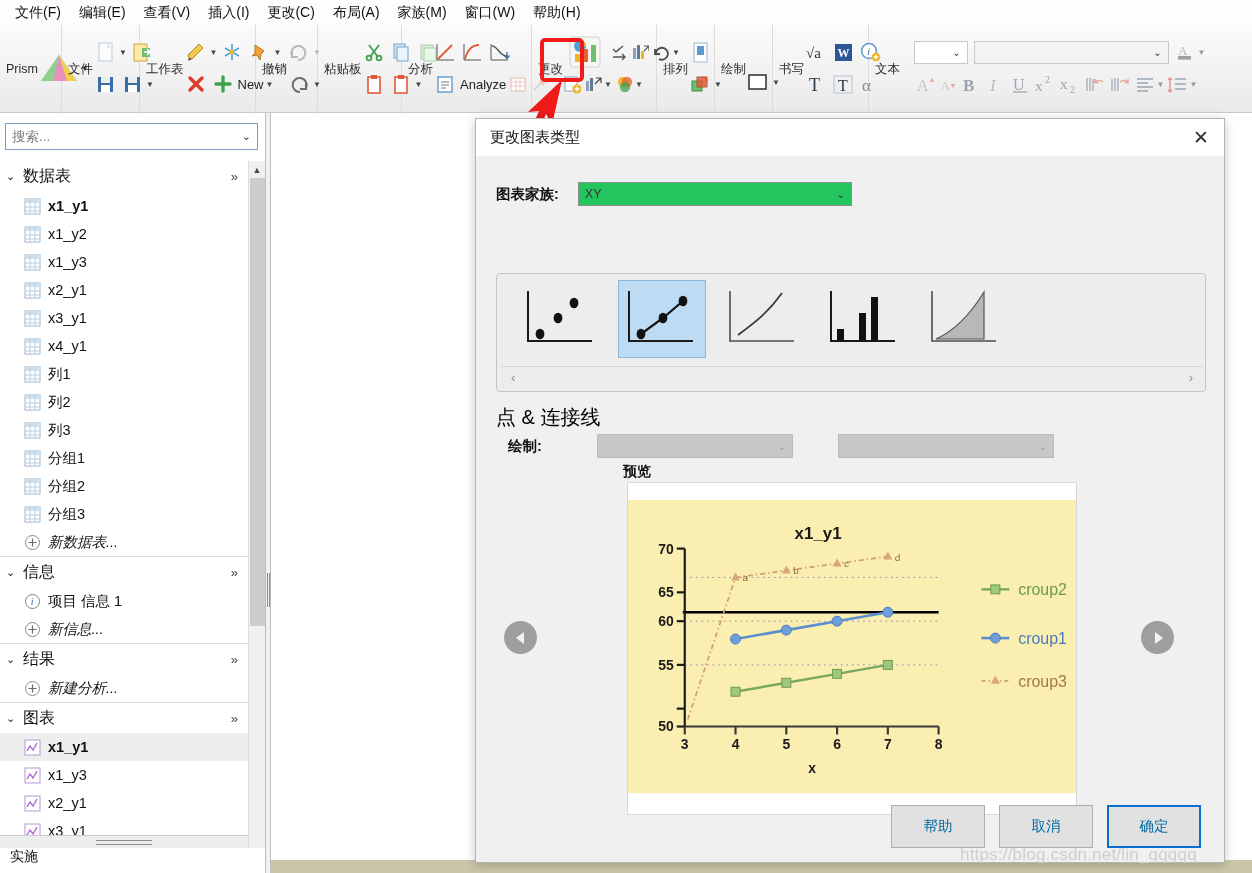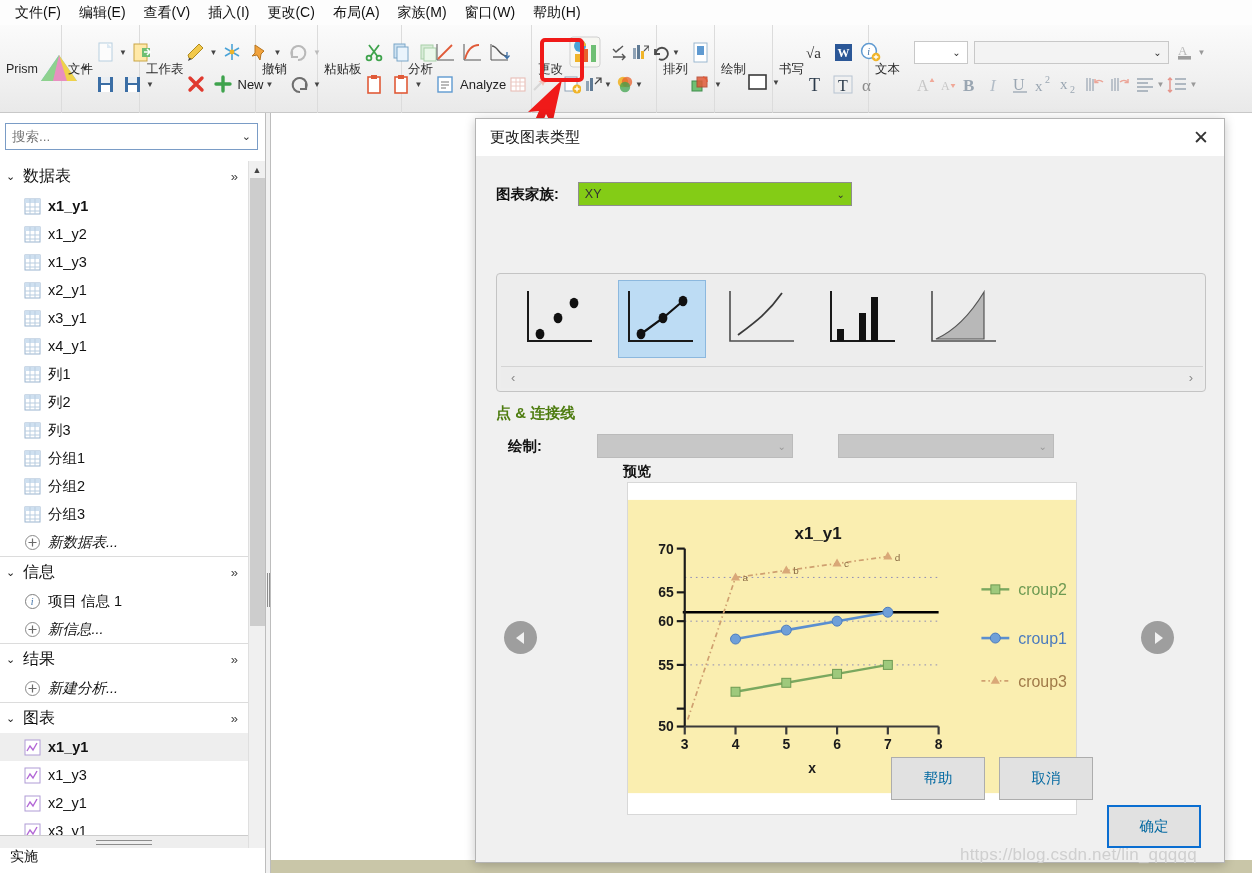--- a/index.html
+++ b/index.html
@@ -119,41 +119,41 @@
   }
   #dlg-close{
     margin-left:auto; width:46px; height:37px; display:flex; align-items:center; justify-content:center;
     font-size:19px; color:#333; cursor:default;
   }
   .dlg-body{ position:relative; height:708px; }
 
   .field-row{ position:absolute; display:flex; align-items:center; }
   .fl-label{ font-size:14.5px; font-weight:bold; color:#111; }
   .combo{
-    border:1px solid #8e8e8e; background:#84cc16; height:24px;
+    border:1px solid #8e8e8e; background:#22c55e; height:24px;
     display:flex; align-items:center; padding:0 6px; font-size:12.5px; color:#333;
   }
   .combo .cv{ flex:1; }
   .combo .cc{ font-size:10px; color:#333; }
 
   #gallery{
     position:absolute; left:20px; top:117px; width:710px; height:119px;
     background:#ededed; border:1px solid #c4c4c4; border-radius:4px;
   }
   #gallery .items{ display:flex; align-items:center; height:90px; padding-left:20px; gap:13px;}
   .gitem{ width:88px; height:78px; display:flex; align-items:center; justify-content:center; }
   .gitem.sel{ background:#bddcf4; border:1px solid #8cb8de; }
   #gallery .gbar{
     position:absolute; left:4px; bottom:3px; width:702px; height:22px;
     background:#ececec; border-top:1px solid #d4d4d4;
     display:flex; align-items:center; justify-content:space-between; padding:0 10px;
     color:#8b8b8b; font-size:13px;
   }
 
-  #typename{ position:absolute; left:20px; top:248px; font-size:15px; font-weight:bold; color:#4d7c0f;}
+  #typename{ position:absolute; left:20px; top:248px; font-size:20px; font-weight:normal; color:#000000;}
 
   #previewlab{ position:absolute; left:147px; top:307px; font-size:14px; font-weight:bold; color:#111;}
   #previewbox{
     position:absolute; left:151px; top:326px; width:450px; height:333px;
     background:#fff; border:1px solid #d8d8d8;
   }
   #chartcanvas{ position:absolute; left:0; top:0; width:100%; height:100%; }
 
   .navarrow{
     position:absolute; width:33px; height:33px; border-radius:50%;
@@ -161,21 +161,21 @@
   }
 
   #dlg-buttons{
     position:absolute; left:0; bottom:16px; width:750px;
     display:flex; justify-content:flex-end; gap:14px; padding-right:25px;
   }
   .dbtn{
     width:94px; height:43px; background:#e1e1e1; border:1px solid #adadad;
     font-size:14.5px; color:#0369a1; display:flex;align-items:center;justify-content:center; cursor:default;
   }
-  .dbtn.primary{ border:2px solid #0a6ed1; background:#e1e1e1;margin-top:48px;}
+  .dbtn.primary{ border:2px solid #0a6ed1; background:#e1e1e1;}
 
   #watermark{
     position:absolute; left:960px; top:845px; width:292px; height:24px;
     font-size:17px; color:#cfcfcf; letter-spacing:.2px; pointer-events:none;
     font-family:"Liberation Sans", sans-serif;
   }
 </style>
 </head>
 <body>
 

